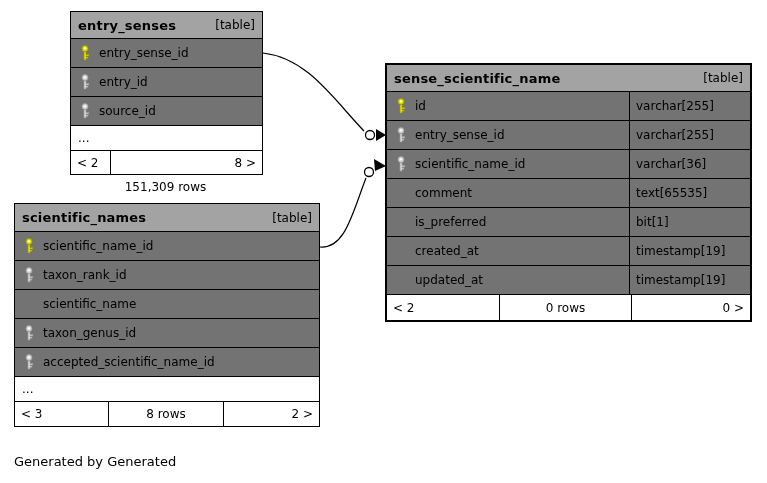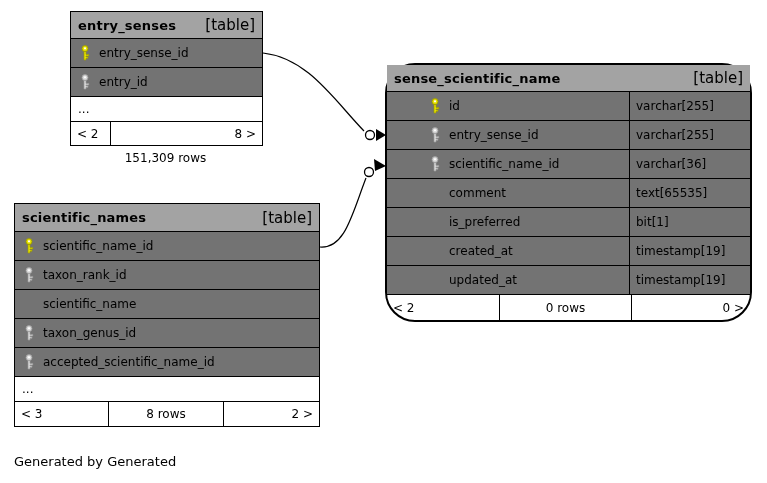--- a/index.html
+++ b/index.html
@@ -5,34 +5,34 @@
   html,body { margin:0; padding:0; }
   body {
     width:767px; height:483px; position:relative; overflow:hidden;
     background:#ffffff; color:#000;
     font-family:"DejaVu Sans","Liberation Sans",sans-serif;
     font-size:12px;
   }
   * { box-sizing:border-box; }
 
   .tbl { position:absolute; background:#fff; border:1px solid #000; }
-  .tbl.heavy { border-width:2px;border-radius:30px; }
+  .tbl.heavy { border-width:2px; }
 
   .thead {
     display:flex; justify-content:space-between; align-items:center;
     background:#a3a3a3; border-bottom:1px solid #000; padding:0 7px;
   }
   .ttitle { font-weight:bold; font-size:13px; letter-spacing:0.2px; }
-  .ttag  { font-size:15px; }
+  .ttag  { font-size:12px; }
 
   .trow { display:flex; align-items:center; height:29px; border-bottom:1px solid #000; background:#737373; }
   .keycell { flex:0 0 28px; padding-left:8px; display:flex; align-items:center; }
   .colname { white-space:nowrap; }
 
-  .namecell { flex:0 0 243px; height:100%; display:flex; align-items:center; border-right:1px solid #000;padding-left:34px; }
+  .namecell { flex:0 0 243px; height:100%; display:flex; align-items:center; border-right:1px solid #000; }
   .typecell { padding-left:6px; white-space:nowrap; }
 
   .ellipsisrow { display:flex; align-items:center; height:25px; border-bottom:1px solid #000; padding-left:7px; }
 
   .tfoot { display:flex; align-items:stretch; }
   .tfoot .fcell { display:flex; align-items:center; }
   .tfoot .f-left   { border-right:1px solid #000; padding-left:6px; justify-content:flex-start; }
   .tfoot .f-center { border-right:1px solid #000; justify-content:center; }
   .tfoot .f-right  { flex:1; justify-content:flex-end; padding-right:6px; }
 
@@ -89,20 +89,30 @@
   </div>
   <div class="trow">
     <span class="keycell">
       <svg class="key-fk" width="12" height="16" viewBox="0 0 12 16">
         <circle class="khead" cx="6" cy="3.6" r="3"></circle>
         <circle class="khole" cx="6" cy="3.3" r="1.1"></circle>
         <path class="kbody" d="M5 6.4 L7 6.4 L7 9.4 L9.8 9.4 L9.8 10.9 L7 10.9 L7 11.9 L9 11.9 L9 13.3 L7 13.3 L7 15 L5 15 Z"></path>
       </svg>
     </span>
     <span class="colname">entry_id</span>
+  </div>
+  <div class="trow">
+    <span class="keycell">
+      <svg class="key-fk" width="12" height="16" viewBox="0 0 12 16">
+        <circle class="khead" cx="6" cy="3.6" r="3"></circle>
+        <circle class="khole" cx="6" cy="3.3" r="1.1"></circle>
+        <path class="kbody" d="M5 6.4 L7 6.4 L7 9.4 L9.8 9.4 L9.8 10.9 L7 10.9 L7 11.9 L9 11.9 L9 13.3 L7 13.3 L7 15 L5 15 Z"></path>
+      </svg>
+    </span>
+    <span class="colname">source_id</span>
   </div>
   <div class="ellipsisrow">
     <span>...</span>
   </div>
   <div class="tfoot">
     <span class="fcell f-left">&lt; 2</span>
     <span class="fcell f-center">151,309 rows</span>
     <span class="fcell f-right">8 &gt;</span>
   </div>
 </div>

